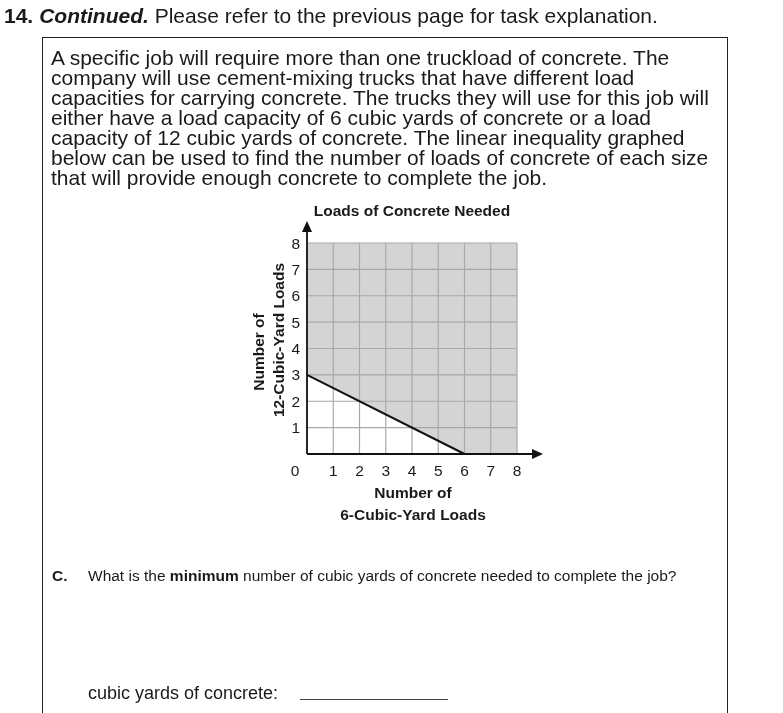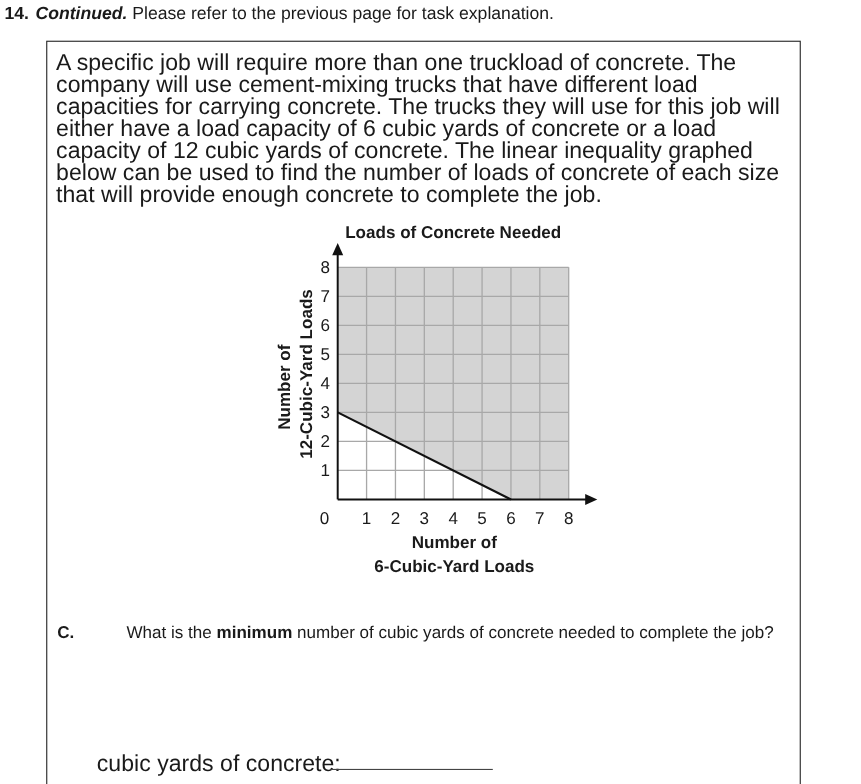--- a/index.html
+++ b/index.html
@@ -1,26 +1,26 @@
 <!DOCTYPE html>
 <html><head>
 <meta charset="utf-8">
 <style>
   html,body{margin:0;padding:0;background:#fff;}
   body{width:783px;height:713px;position:relative;overflow:hidden;font-family:"Liberation Sans",sans-serif;color:#1a1a1a;}
-  .header{position:absolute;left:4px;top:4px;font-size:16px;white-space:nowrap;}
+  .header{position:absolute;left:4px;top:4px;font-size:21px;white-space:nowrap;}
   .header .num{font-weight:bold;margin-right:6px;}
   .header .cont{font-weight:bold;font-style:italic;}
   .box{position:absolute;left:42px;top:37px;width:686px;height:690px;border:1.5px solid #222;box-sizing:border-box;}
   .intro{position:absolute;left:51px;top:48px;width:670px;font-size:21px;line-height:20px;}
   svg{position:absolute;left:0;top:0;}
   .q{position:absolute;left:52px;top:565px;width:660px;font-size:15.5px;line-height:21px;}
   .q .letter{position:absolute;left:0;top:0;font-weight:bold;}
-  .q .text{position:absolute;left:36px;top:0;width:620px;margin-left:27px;}
-  .ans{position:absolute;left:88px;top:683px;font-size:21px;}
+  .q .text{position:absolute;left:36px;top:0;width:620px;}
+  .ans{position:absolute;left:88px;top:683px;font-size:18px;}
   .ansline{position:absolute;left:300px;top:699px;width:148px;height:0;border-top:1.5px solid #444;}
 </style>
 </head>
 <body>
 
 <div class="header">
   <span class="num">14.</span><span class="cont">Continued.</span><span> Please refer to the previous page for task explanation.</span>
 </div>
 
 <div class="box"></div>

